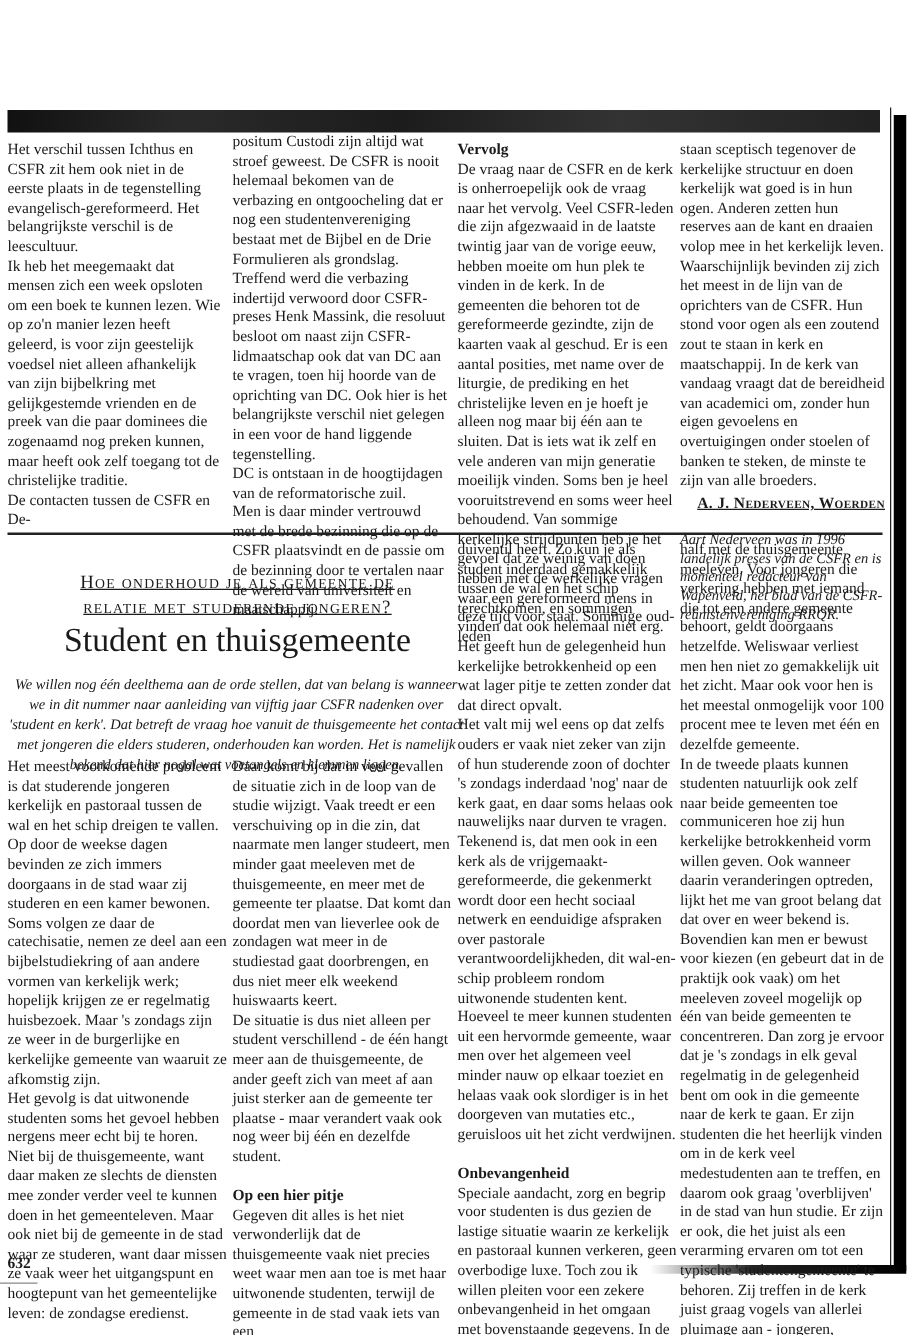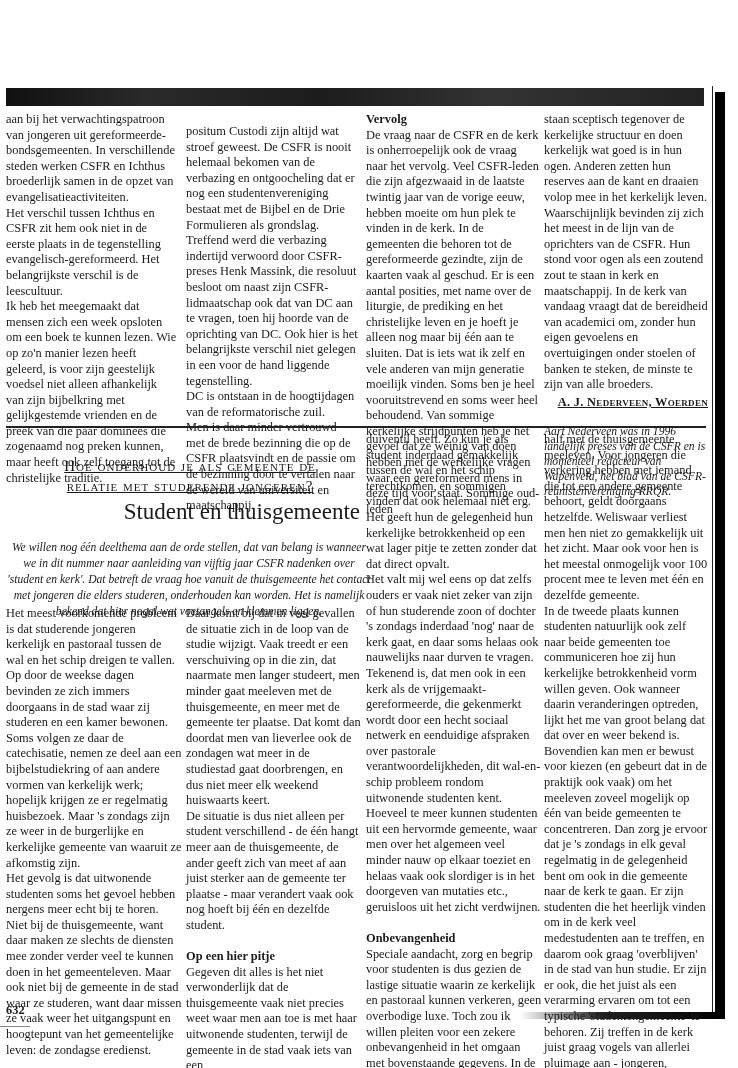--- a/index.html
+++ b/index.html
@@ -39,48 +39,48 @@
     text-align: right; font-weight: bold; font-variant: small-caps; letter-spacing: 0.3px;
     margin-top: 2px !important;
     text-decoration: underline;
   }
   .bio { font-style: italic; font-size: 11.6px; line-height: 15px; margin-top: 14px !important; }
   .kicker {
     position: absolute; left: 20px; top: 456px; width: 340px; text-align: center;
     font-variant: small-caps; font-size: 15px; line-height: 20px; letter-spacing: 1px; text-decoration: underline;
   }
   .title {
-    position: absolute; left: 20px; top: 496px; width: 340px; text-align: right;
-    font-size: 23px; line-height: 32px;
+    position: absolute; left: 20px; top: 496px; width: 340px; text-align: center;
+    font-size: 27px; line-height: 32px;
   }
   .lead {
     position: absolute; left: 6px; top: 540px; width: 366px; text-align: center;
     font-style: italic; font-size: 11.6px; line-height: 16px;
   }
   .page-number {
     position: absolute; left: 6px; top: 1003px; font-size: 12.4px; font-weight: bold;
   }
   .page-number-rule {
     position: absolute; left: 0px; top: 1026px; width: 30px; height: 1px; background: #888;
   }
 </style>
 </head>
 <body>
 
 <div class="top-bar"></div>
 <div class="right-edge"></div>
 <div class="bottom-edge"></div>
 
 <div class="col" style="left:6px; top:112px; width:172px;">
-  <p>aan bij het verwachtingspatroon van jongeren uit gereformeerde-bondsgemeenten. In verschillende steden werken CSFR en Ichthus broederlijk samen in de opzet van evangelisatieactiviteiten.</p>
   <p>Het verschil tussen Ichthus en CSFR zit hem ook niet in de eerste plaats in de tegenstelling evangelisch-gereformeerd. Het belangrijkste verschil is de leescultuur.</p>
   <p>Ik heb het meegemaakt dat mensen zich een week opsloten om een boek te kunnen lezen. Wie op zo'n manier lezen heeft geleerd, is voor zijn geestelijk voedsel niet alleen afhankelijk van zijn bijbelkring met gelijkgestemde vrienden en de preek van die paar dominees die zogenaamd nog preken kunnen, maar heeft ook zelf toegang tot de christelijke traditie.</p>
+  <p>De contacten tussen de CSFR en De-</p>
 </div>
 
-<div class="col" style="left:186px; top:124px; width:172px;">
+<div class="col" style="left:186px; top:106px; width:172px;">
   <p>positum Custodi zijn altijd wat stroef geweest. De CSFR is nooit helemaal bekomen van de verbazing en ontgoocheling dat er nog een studentenvereniging bestaat met de Bijbel en de Drie Formulieren als grondslag. Treffend werd die verbazing indertijd verwoord door CSFR-preses Henk Massink, die resoluut besloot om naast zijn CSFR-lidmaatschap ook dat van DC aan te vragen, toen hij hoorde van de oprichting van DC. Ook hier is het belangrijkste verschil niet gelegen in een voor de hand liggende tegenstelling.</p>
   <p>DC is ontstaan in de hoogtijdagen van de reformatorische zuil.</p>
   <p>Men is daar minder vertrouwd met de brede bezinning die op de CSFR plaatsvindt en de passie om de bezinning door te vertalen naar de wereld van universiteit en maatschappij.</p>
 </div>
 
 <div class="col" style="left:366px; top:112px; width:174px;">
   <p class="h-sub">Vervolg</p>
   <p>De vraag naar de CSFR en de kerk is onherroepelijk ook de vraag naar het vervolg. Veel CSFR-leden die zijn afgezwaaid in de laatste twintig jaar van de vorige eeuw, hebben moeite om hun plek te vinden in de kerk. In de gemeenten die behoren tot de gereformeerde gezindte, zijn de kaarten vaak al geschud. Er is een aantal posities, met name over de liturgie, de prediking en het christelijke leven en je hoeft je alleen nog maar bij één aan te sluiten. Dat is iets wat ik zelf en vele anderen van mijn generatie moeilijk vinden. Soms ben je heel vooruitstrevend en soms weer heel behoudend. Van sommige kerkelijke strijdpunten heb je het gevoel dat ze weinig van doen hebben met de werkelijke vragen waar een gereformeerd mens in deze tijd voor staat. Sommige oud-leden</p>
 </div>
 
@@ -99,21 +99,21 @@
 <div class="title">Student en thuisgemeente</div>
 <div class="lead">We willen nog één deelthema aan de orde stellen, dat van belang is wanneer we in dit nummer naar aanleiding van vijftig jaar CSFR nadenken over 'student en kerk'. Dat betreft de vraag hoe vanuit de thuisgemeente het contact met jongeren die elders studeren, onderhouden kan worden. Het is namelijk bekend dat hier nogal wat voetangels en klemmen liggen.</div>
 
 <div class="col" style="left:6px; top:606px; width:176px;">
   <p>Het meest voorkomende probleem is dat studerende jongeren kerkelijk en pastoraal tussen de wal en het schip dreigen te vallen. Op door de weekse dagen bevinden ze zich immers doorgaans in de stad waar zij studeren en een kamer bewonen. Soms volgen ze daar de catechisatie, nemen ze deel aan een bijbelstudiekring of aan andere vormen van kerkelijk werk; hopelijk krijgen ze er regelmatig huisbezoek. Maar 's zondags zijn ze weer in de burgerlijke en kerkelijke gemeente van waaruit ze afkomstig zijn.</p>
   <p>Het gevolg is dat uitwonende studenten soms het gevoel hebben nergens meer echt bij te horen. Niet bij de thuisgemeente, want daar maken ze slechts de diensten mee zonder verder veel te kunnen doen in het gemeenteleven. Maar ook niet bij de gemeente in de stad waar ze studeren, want daar missen ze vaak weer het uitgangspunt en hoogtepunt van het gemeentelijke leven: de zondagse eredienst.</p>
 </div>
 
 <div class="col" style="left:186px; top:606px; width:176px;">
   <p>Daar komt bij dat in veel gevallen de situatie zich in de loop van de studie wijzigt. Vaak treedt er een verschuiving op in die zin, dat naarmate men langer studeert, men minder gaat meeleven met de thuisgemeente, en meer met de gemeente ter plaatse. Dat komt dan doordat men van lieverlee ook de zondagen wat meer in de studiestad gaat doorbrengen, en dus niet meer elk weekend huiswaarts keert.</p>
-  <p>De situatie is dus niet alleen per student verschillend - de één hangt meer aan de thuisgemeente, de ander geeft zich van meet af aan juist sterker aan de gemeente ter plaatse - maar verandert vaak ook nog hoeft bij één en dezelfde student.</p>
+  <p>De situatie is dus niet alleen per student verschillend - de één hangt meer aan de thuisgemeente, de ander geeft zich van meet af aan juist sterker aan de gemeente ter plaatse - maar verandert vaak ook nog weer bij één en dezelfde student.</p>
   <div class="gap"></div>
   <p class="h-sub">Op een hier pitje</p>
   <p>Gegeven dit alles is het niet verwonderlijk dat de thuisgemeente vaak niet precies weet waar men aan toe is met haar uitwonende studenten, terwijl de gemeente in de stad vaak iets van een</p>
 </div>
 
 <div class="col" style="left:366px; top:432px; width:176px;">
   <p>duiventil heeft. Zo kun je als student inderdaad gemakkelijk tussen de wal en het schip terechtkomen, en sommigen vinden dat ook helemaal niet erg. Het geeft hun de gelegenheid hun kerkelijke betrokkenheid op een wat lager pitje te zetten zonder dat dat direct opvalt.</p>
   <p>Het valt mij wel eens op dat zelfs ouders er vaak niet zeker van zijn of hun studerende zoon of dochter 's zondags inderdaad 'nog' naar de kerk gaat, en daar soms helaas ook nauwelijks naar durven te vragen.</p>
   <p>Tekenend is, dat men ook in een kerk als de vrijgemaakt-gereformeerde, die gekenmerkt wordt door een hecht sociaal netwerk en eenduidige afspraken over pastorale verantwoordelijkheden, dit wal-en-schip probleem rondom uitwonende studenten kent. Hoeveel te meer kunnen studenten uit een hervormde gemeente, waar men over het algemeen veel minder nauw op elkaar toeziet en helaas vaak ook slordiger is in het doorgeven van mutaties etc., geruisloos uit het zicht verdwijnen.</p>
   <div class="gap"></div>

